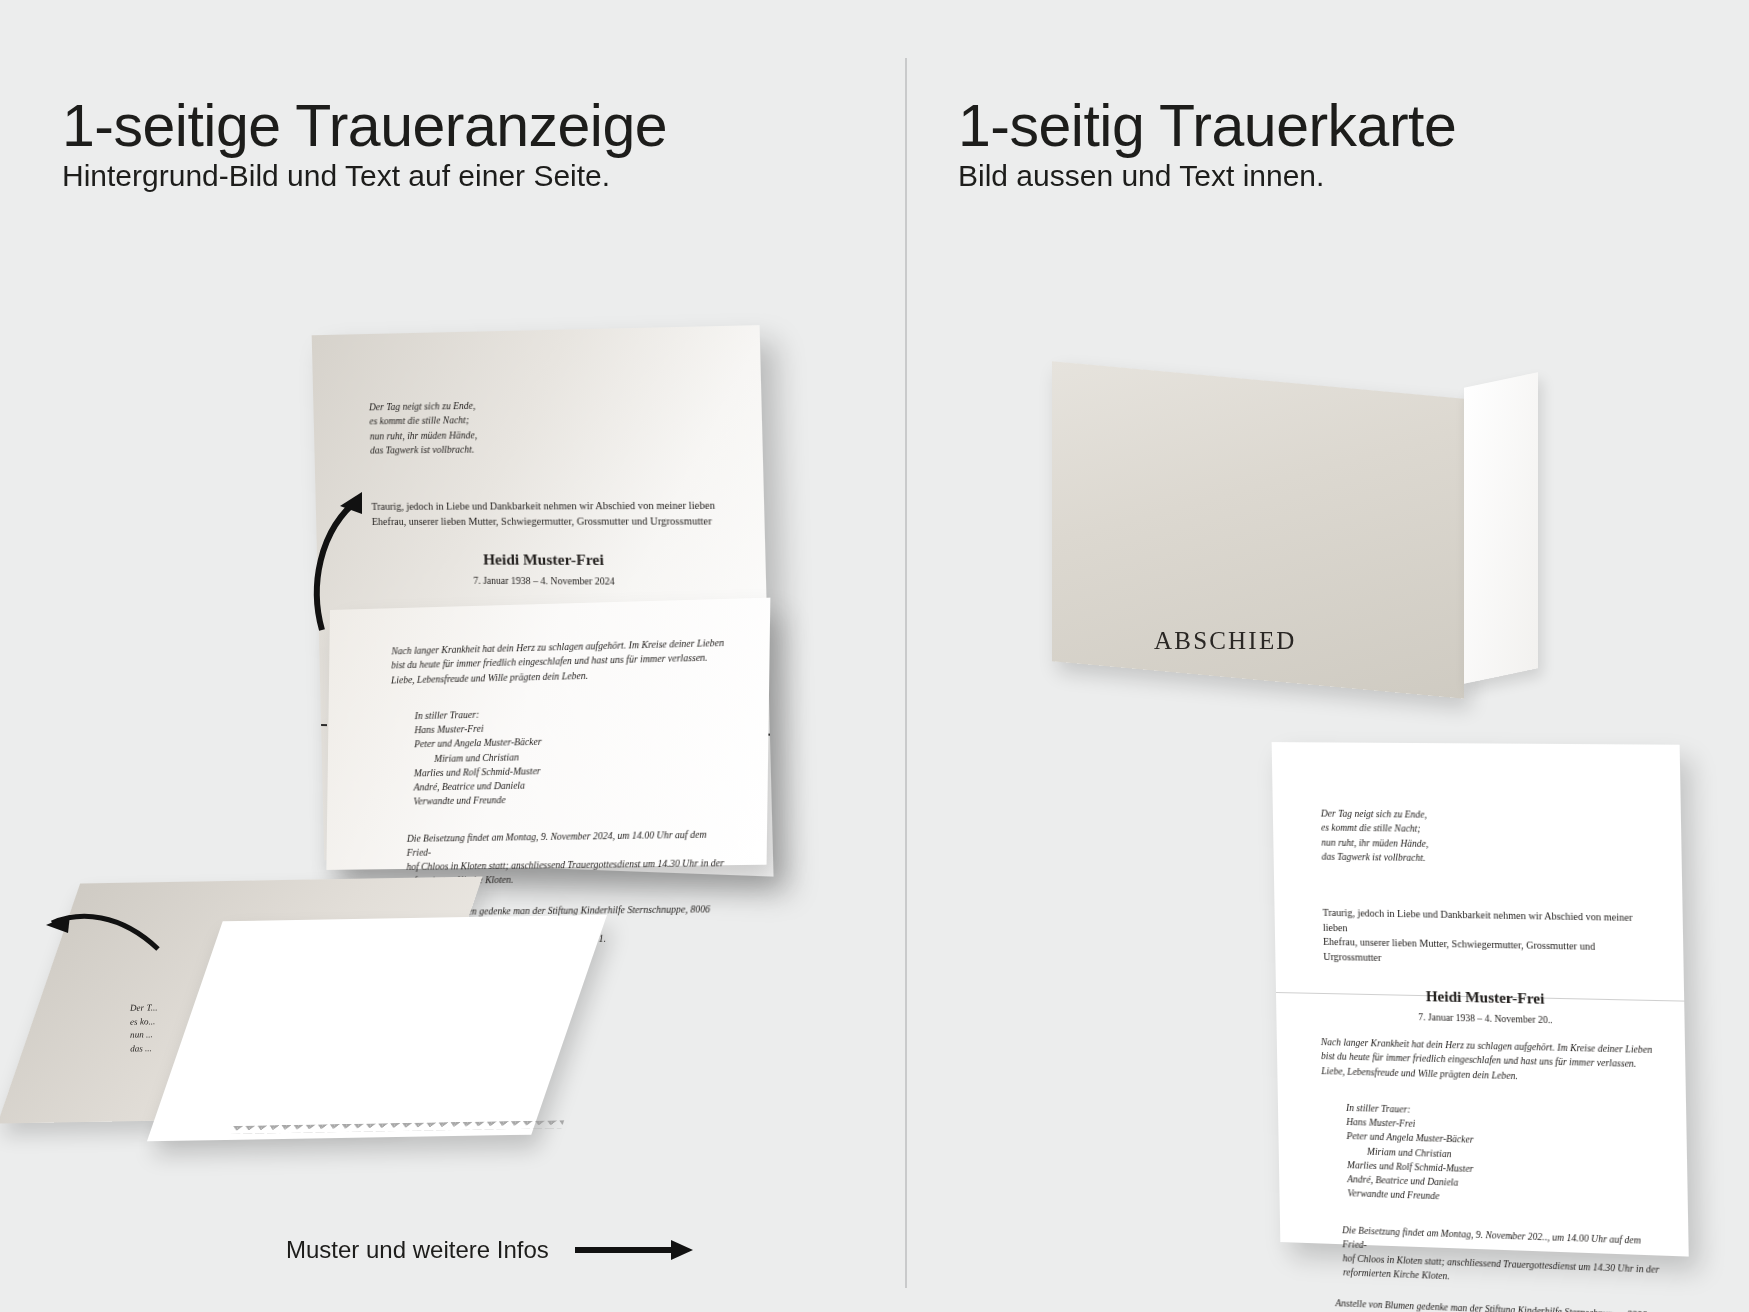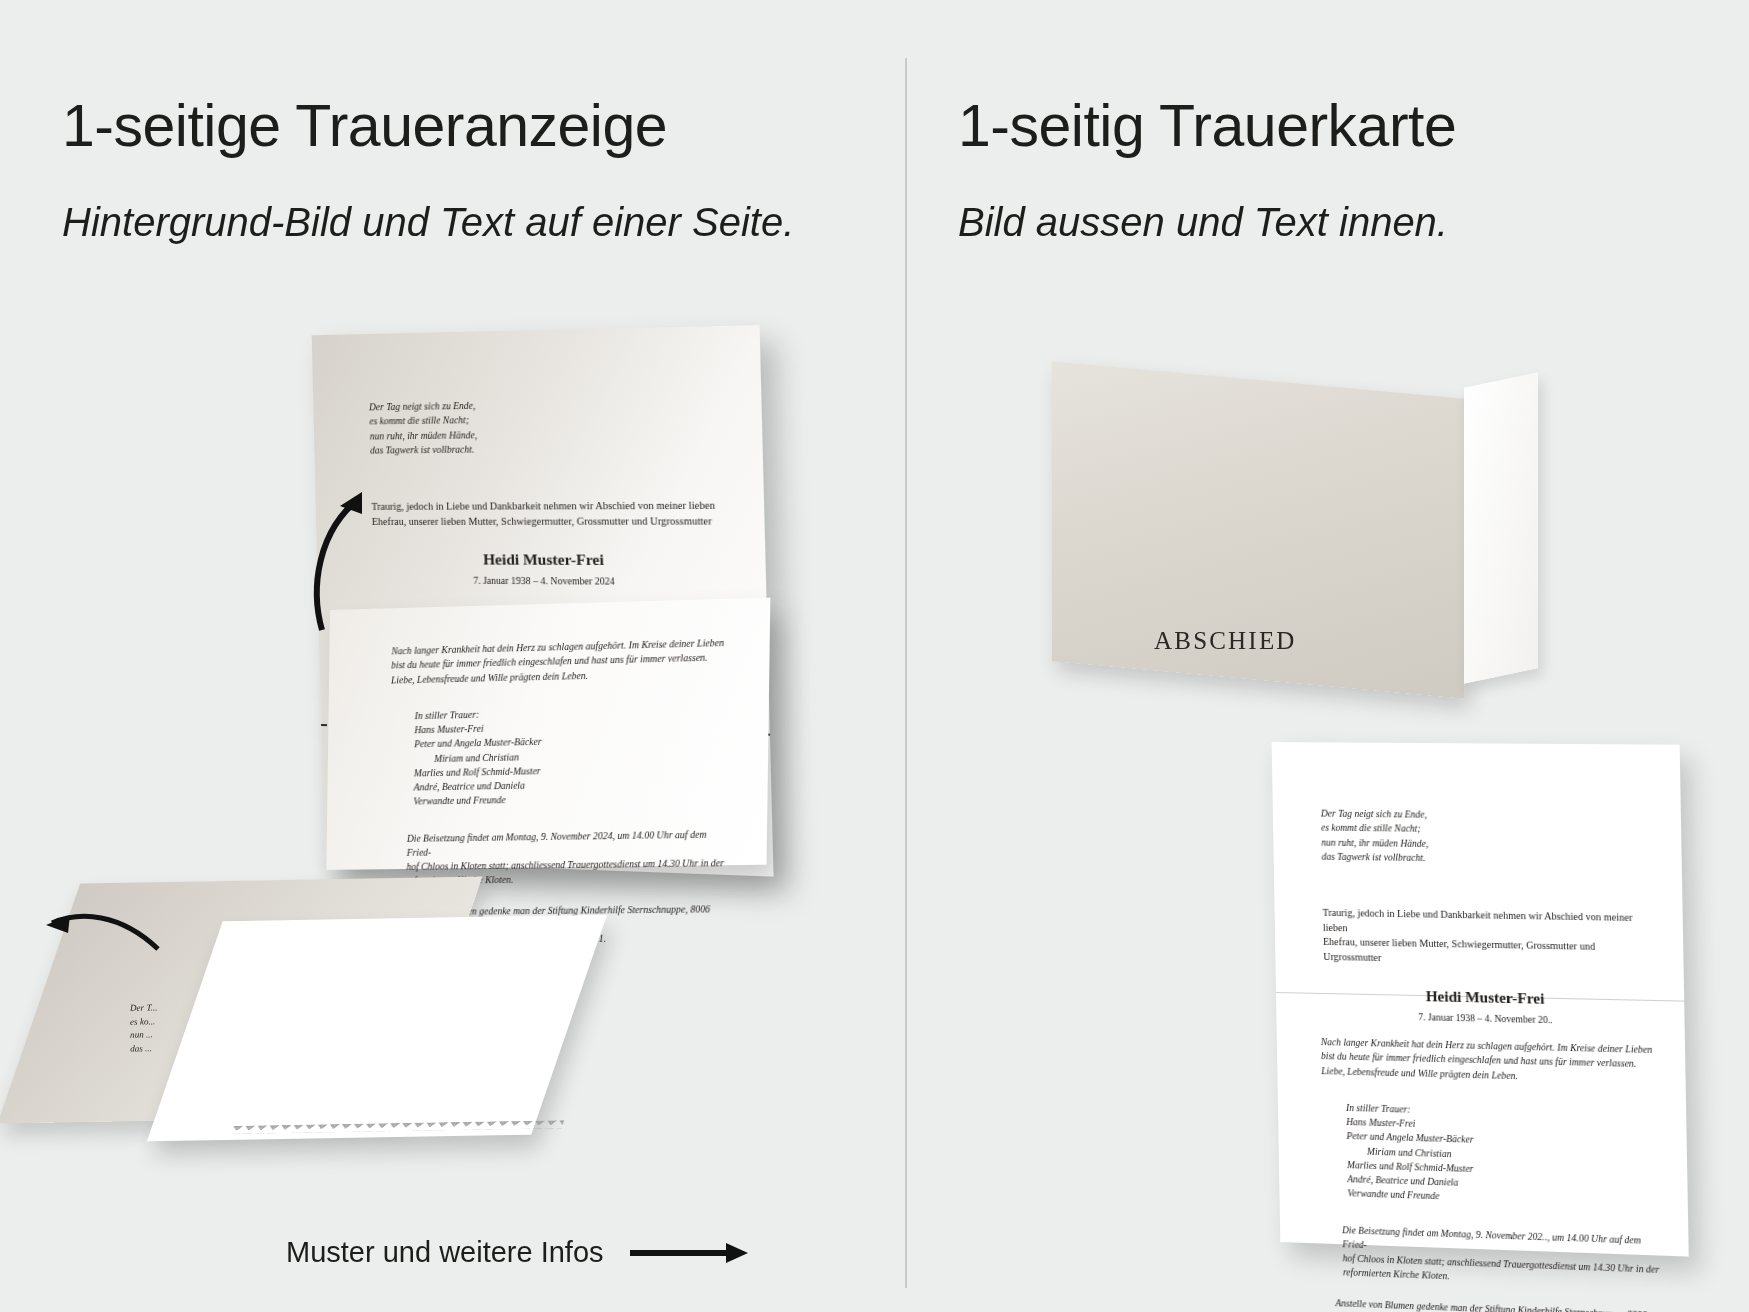--- a/index.html
+++ b/index.html
@@ -31,42 +31,40 @@
   }
   .h-title {
     font-size: 59px;
     font-weight: 400;
     letter-spacing: -0.5px;
     line-height: 1.05;
     white-space: nowrap;
     margin-top: 28px;
   }
   .h-sub {
-    font-size: 40px;
+    font-size: 30px;
     font-weight: 400;
     line-height: 1.2;
     white-space: nowrap;
-    margin-top: 40px;
-    font-style: italic;
   }
 
   #left-head  { left: 62px;  top: 68px; }
   #right-head { left: 958px; top: 68px; }
 
   
   #footer {
     position: absolute;
     left: 286px;
     top: 1236px;
     display: flex;
     align-items: center;
     gap: 26px;
   }
   #footer .f-text {
-    font-size: 29px;
+    font-size: 24px;
     white-space: nowrap;
   }
   .arrow-svg { display: block; }
 
   
   .doc-text {
     font-family: "Liberation Serif", serif;
     color: #23201e;
   }
 

